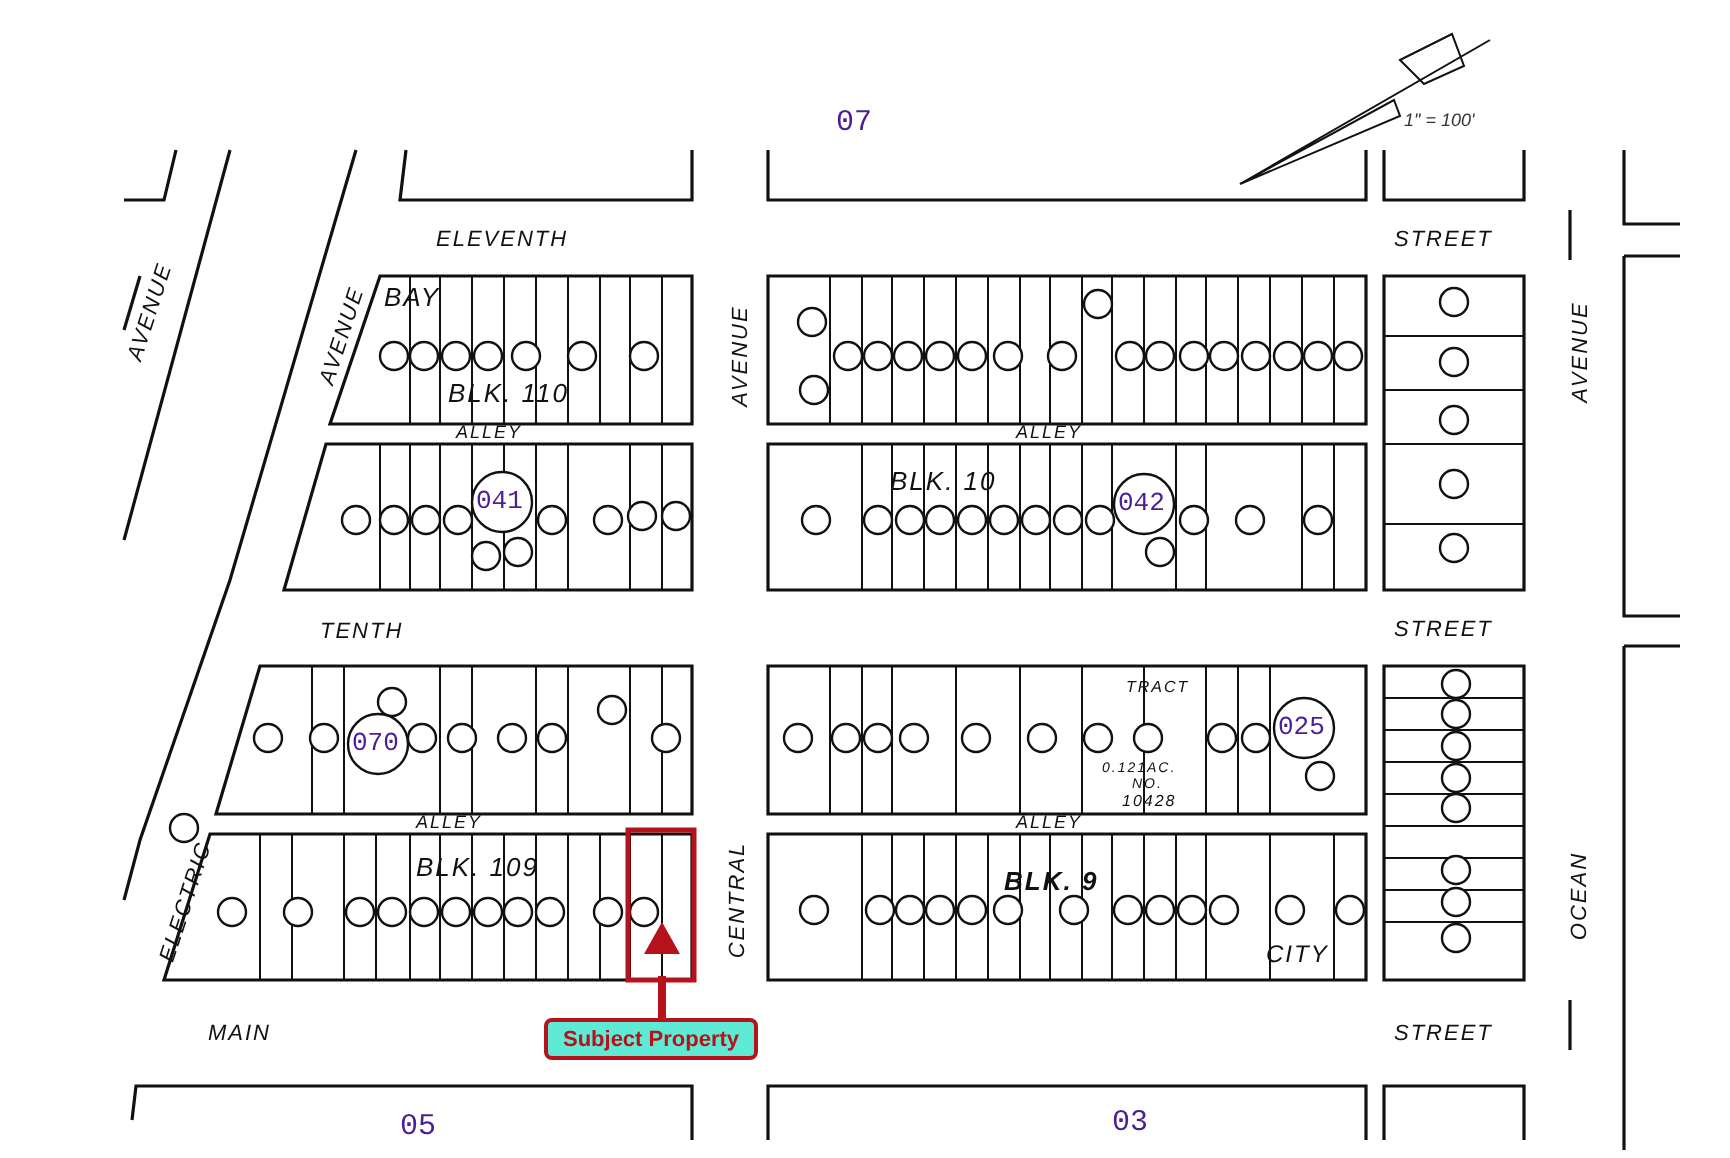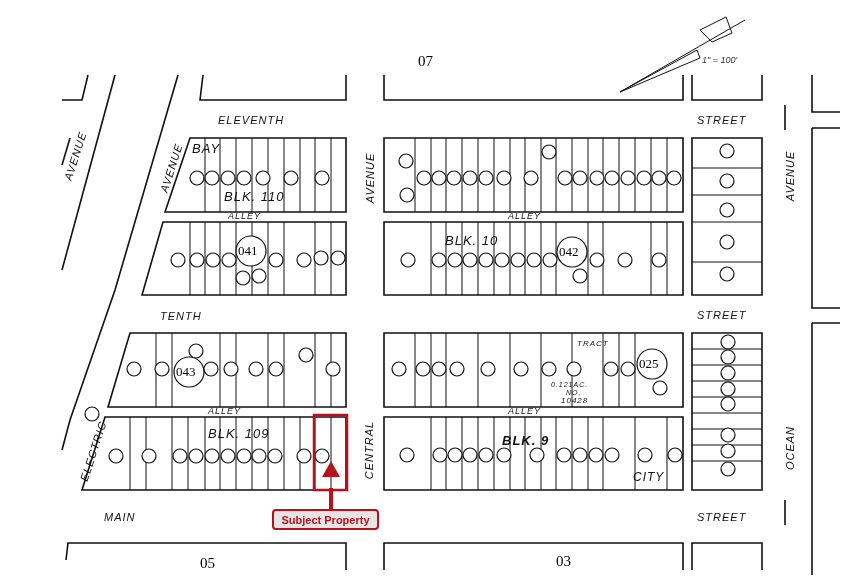--- a/index.html
+++ b/index.html
@@ -1,20 +1,20 @@
 <!DOCTYPE html>
 <html><head>
 <meta charset="utf-8">
 <style>
   html,body{margin:0;padding:0;background:#fff;}
   body{width:865px;height:579px;position:relative;overflow:hidden;font-family:"Liberation Sans",sans-serif;color:#111;}
   #map{position:absolute;left:0;top:0;width:865px;height:579px;}
   .lbl{position:absolute;font-family:"Liberation Sans",sans-serif;font-style:italic;font-size:11px;letter-spacing:1px;color:#111;white-space:nowrap;}
-  .book{position:absolute;font-family:Liberation Serif, serif;font-size:15px;color:#000000;}
-  .subject-label{position:absolute;left:272px;top:509px;width:107px;height:21px;border:2px solid #b5121b;border-radius:4px;background:#e5e5e5;color:#b5121b;font-weight:bold;font-size:11px;display:flex;align-items:center;justify-content:center;box-sizing:border-box;}
+  .book{position:absolute;font-family:Liberation Mono, monospace;font-size:15px;color:#4c1d95;}
+  .subject-label{position:absolute;left:272px;top:509px;width:107px;height:21px;border:2px solid #b5121b;border-radius:4px;background:#5eead4;color:#b5121b;font-weight:bold;font-size:11px;display:flex;align-items:center;justify-content:center;box-sizing:border-box;}
 </style>
 </head>
 <body>
 
 <svg id="map" viewBox="0 0 865 579" xmlns="http://www.w3.org/2000/svg" font-family="Liberation Sans, sans-serif">
   <g stroke="#111" fill="none" stroke-width="1.6">
 
     <path d="M88 75 L82 100 L62 100"></path>
     <path d="M203 75 L200 100 L346 100 L346 75"></path>
     <path d="M384 75 L384 100 L683 100 L683 75"></path>
@@ -212,21 +212,21 @@
 <div class="lbl" style="left:508px;top:406px;font-size:9px;">ALLEY</div>
 
 <div class="lbl" style="left:224px;top:189px;font-size:13px;">BLK. 110</div>
 <div class="lbl" style="left:445px;top:233px;font-size:13px;">BLK. 10</div>
 <div class="lbl" style="left:208px;top:426px;font-size:13px;text-align:right;">BLK. 109</div>
 <div class="lbl" style="left:502px;top:433px;font-size:13px;font-weight:bold;">BLK. 9</div>
 <div class="lbl" style="left:633px;top:470px;font-size:12px;">CITY</div>
 
 <div class="book" style="left:238px;top:243px;font-size:13px;">041</div>
 <div class="book" style="left:559px;top:244px;font-size:13px;">042</div>
-<div class="book" style="left:176px;top:364px;font-size:13px;">043</div>
+<div class="book" style="left:176px;top:364px;font-size:13px;">070</div>
 <div class="book" style="left:639px;top:356px;font-size:13px;">025</div>
 
-<div class="lbl" style="left:563px;top:339px;font-size:8px;margin-left:14px;">TRACT</div>
+<div class="lbl" style="left:563px;top:339px;font-size:8px;">TRACT</div>
 <div class="lbl" style="left:551px;top:381px;font-size:7px;">0.121AC.</div>
 <div class="lbl" style="left:566px;top:389px;font-size:7px;">NO.</div>
 <div class="lbl" style="left:561px;top:396px;font-size:8px;">10428</div>
 
 <div class="subject-label">Subject Property</div>
 
 </body></html>

